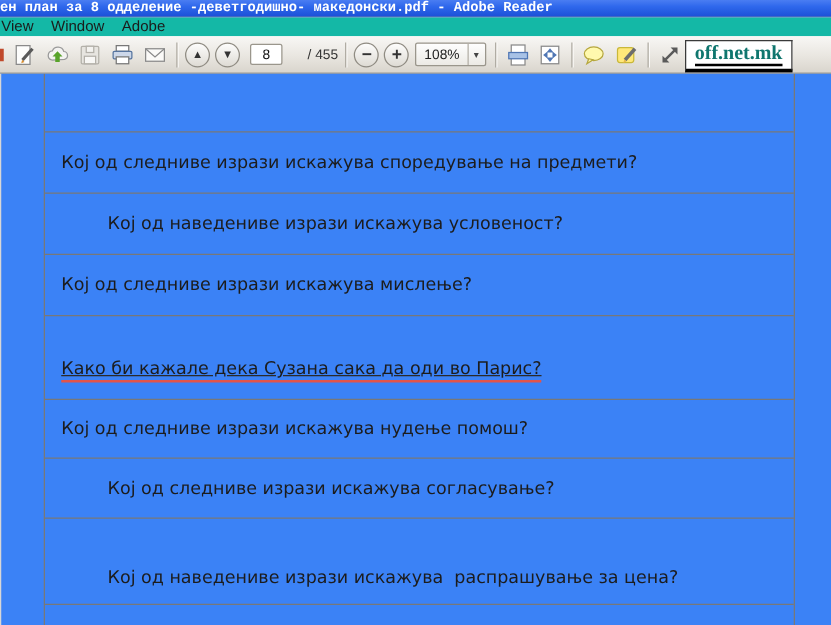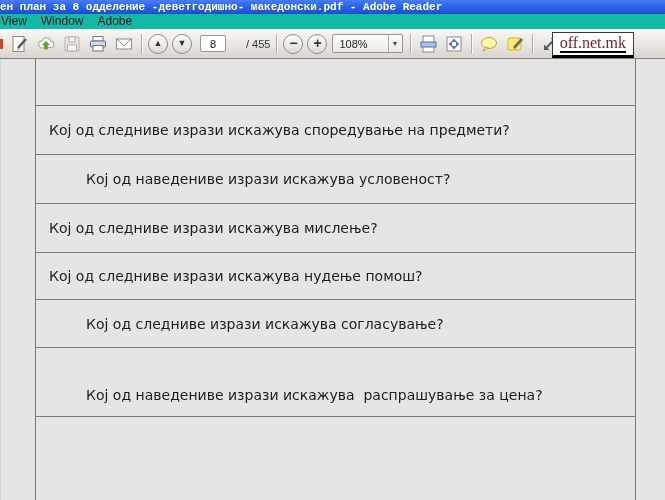--- a/index.html
+++ b/index.html
@@ -51,41 +51,41 @@
   .circlebtn .tri{font-size:9px;color:#333;line-height:1;}
   .circlebtn .pm{font-size:14px;font-weight:bold;color:#333;line-height:1;margin-top:-2px;}
   .pageinput{
     width:26px;height:17px;border:1px solid #9a968c;background:#fff;
     font-size:11px;text-align:center;color:#111;margin:0 4px 0 6px;
     font-family:"Liberation Sans",sans-serif;box-sizing:border-box;border-radius:2px;
   }
   .pagetotal{font-size:11px;color:#333;margin-right:2px;white-space:nowrap;margin-left:16px;}
   .zoombox{
     height:19px;border:1px solid #9a968c;background:linear-gradient(#fefefe,#eceae5);
-    border-radius:2px;display:flex;align-items:center;margin:0 3px;box-sizing:border-box;gap:14px;
+    border-radius:2px;display:flex;align-items:center;margin:0 3px;box-sizing:border-box;
   }
   .zoomval{font-size:11px;color:#222;padding:0 6px;}
   .zoomcaret{
     width:13px;height:100%;border-left:1px solid #b3afa6;
     display:flex;align-items:center;justify-content:center;
     font-size:8px;color:#444;
   }
   .brand{
     position:absolute;right:31px;top:3px;height:26px;box-sizing:border-box;
     background:#fff;border:1px solid #3a3a3a;border-bottom:3px solid #000;
     display:flex;align-items:center;padding:0 7px;
   }
   .brand span{
-    font-family:"Liberation Serif",serif;font-weight:normal;font-size:16px;color:#7f1d1d;
+    font-family:"Liberation Serif",serif;font-weight:bold;font-size:16px;color:#0f766e;
     border-bottom:2px solid #000;line-height:1.05;
   }
 
   
   .docarea{
-    flex:1 1 auto;background:#e5e5e5;position:relative;overflow:hidden;
+    flex:1 1 auto;background:#3b82f6;position:relative;overflow:hidden;
     border-left:1px solid #d7d7d7;
   }
   .qtable{
     position:absolute;left:34px;top:0;width:601px;height:442px;box-sizing:border-box;
     border-left:1px solid #787878;border-right:1px solid #787878;
     display:flex;flex-direction:column;
   }
   .trow{
     box-sizing:border-box;border-bottom:1px solid #787878;
     display:flex;align-items:center;
@@ -229,20 +229,21 @@
       <span>off.net.mk</span>
     </div>
   </div>
 
   <div class="docarea">
     <div class="qtable">
       <div class="trow r0"><span></span></div>
       <div class="trow r1"><span>Кој од следниве изрази искажува споредување на предмети?</span></div>
       <div class="trow r2 indent"><span>Кој од наведениве изрази искажува условеност?</span></div>
       <div class="trow r3"><span>Кој од следниве изрази искажува мислење?</span></div>
+      <div class="trow r4 low"><span class="ulred">Како би кажале дека Сузана сака да оди во Парис?</span></div>
       <div class="trow r5"><span>Кој од следниве изрази искажува нудење помош?</span></div>
       <div class="trow r7 indent"><span>Кој од следниве изрази искажува согласување?</span></div>
       <div class="trow r6 indent low"><span>Кој од наведениве изрази искажува  распрашување за цена?</span></div>
       <div class="trow r8 noline"><span></span></div>
     </div>
   </div>
 
 </div>
 
 </body></html>

